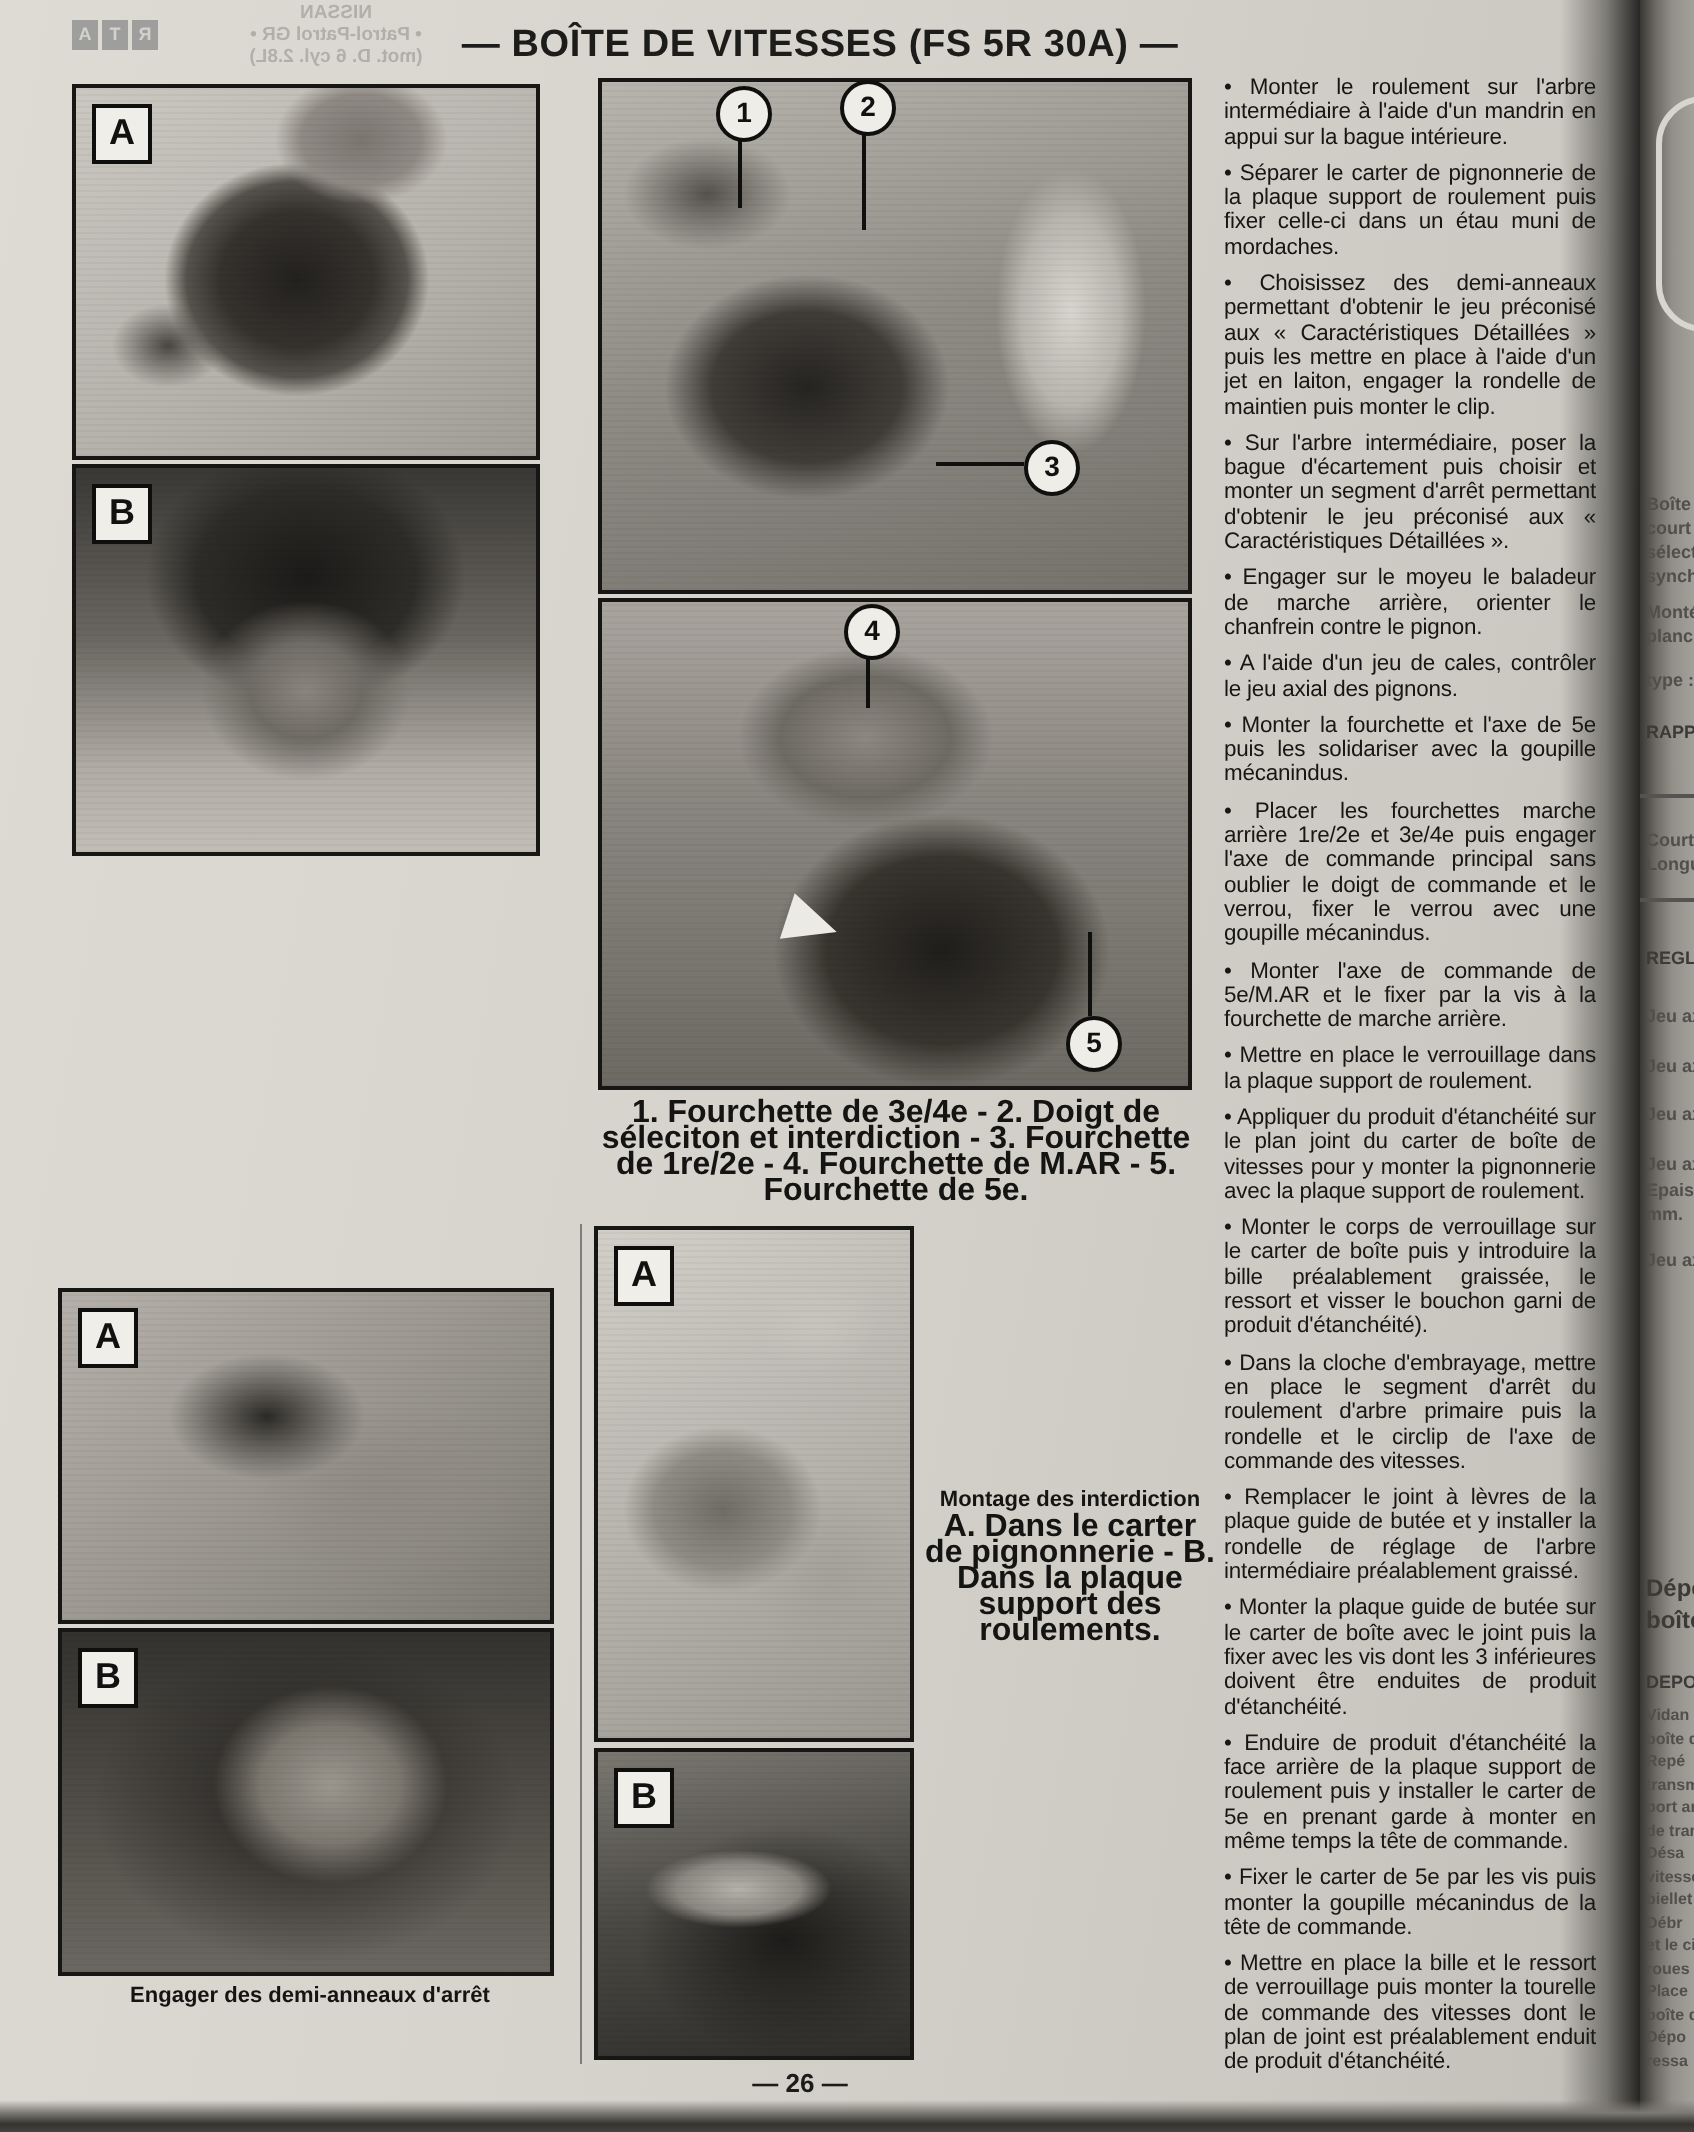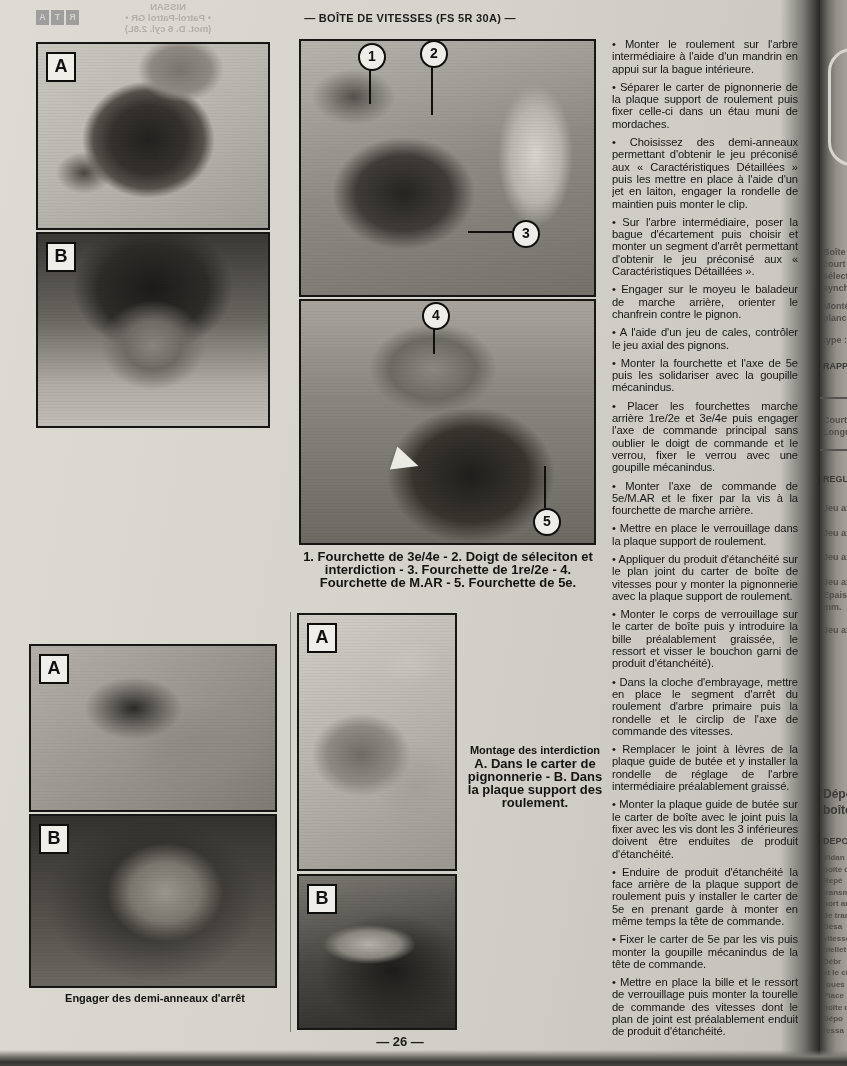--- a/index.html
+++ b/index.html
@@ -1,21 +1,21 @@
 <!DOCTYPE html>
 <html><head>
 <meta charset="utf-8">
 <style>
   html,body{margin:0;padding:0;}
   body{width:847px;height:1066px;font-family:"Liberation Sans",sans-serif;}
   .page{position:relative;width:847px;height:1066px;overflow:hidden;
     background:linear-gradient(100deg,#dedbd4 0%,#d6d3cc 45%,#ccc9c2 78%,#c0bdb6 100%);}
   
   .header{position:absolute;left:0;top:12px;width:820px;text-align:center;
-    font-size:11px;font-weight:bold;color:#1c1c1a;letter-spacing:.3px;}
+    font-size:19px;font-weight:bold;color:#1c1c1a;letter-spacing:.3px;}
   
   .showthrough{position:absolute;left:36px;top:1px;width:215px;height:36px;
     transform:scaleX(-1);opacity:.45;display:flex;align-items:flex-start;gap:6px;}
   .st-text{flex:1;text-align:center;font-size:9.5px;font-weight:bold;color:#807e7a;line-height:11px;}
   .st-logo{display:flex;gap:2px;padding-top:9px;}
   .st-box{display:inline-block;width:13px;height:15px;background:#53565c;color:#c9c7c3;
     font-size:9px;font-weight:bold;text-align:center;line-height:15px;}
   
   .ph{position:absolute;border:2px solid #161614;box-sizing:border-box;}
   .ph:after{content:"";position:absolute;inset:0;
@@ -63,21 +63,21 @@
     border:2px solid #0f0f0d;font-size:14px;font-weight:bold;color:#111;
     text-align:center;line-height:22px;z-index:3;}
   .lead{position:absolute;background:#0f0f0d;z-index:2;}
   .warrow{position:absolute;width:0;height:0;border-top:12px solid transparent;
     border-bottom:12px solid transparent;border-left:26px solid #eceae5;
     transform:rotate(18deg);z-index:3;}
   
   .cap{position:absolute;font-size:11px;font-weight:bold;color:#141412;
     text-align:center;line-height:13px;}
   .cap-title{font-size:11px;font-weight:bold;}
-  .cap-body{font-size:13px;font-weight:bold;}
+  .cap-body{font-size:16px;font-weight:bold;}
   
   .rightcol{position:absolute;left:612px;top:38px;width:186px;height:1000px;overflow:hidden;}
   .bullet{margin:0 0 6px 0;font-size:11.2px;line-height:12.3px;color:#161614;
     text-align:justify;letter-spacing:-.1px;}
   
   .vrule{position:absolute;width:1px;background:rgba(40,38,36,.5);}
   
   .pageno{position:absolute;left:320px;top:1034px;width:160px;text-align:center;
     font-size:13px;font-weight:bold;color:#1b1b19;}
   
@@ -154,21 +154,21 @@
   </div>
 
   <div class="ph ph-a4" style="left:297px;top:613px;width:160px;height:258px">
     <div class="plabel">A</div>
   </div>
   <div class="ph ph-b4" style="left:297px;top:874px;width:160px;height:156px">
     <div class="plabel">B</div>
   </div>
   <div class="cap" style="left:461px;top:744px;width:148px">
     <div class="cap-title">Montage des interdiction</div>
-    <div class="cap-body">A. Dans le carter de pignonnerie - B. Dans la plaque support des roulement.</div>
+    <div class="cap-body">A. Dans le carter de pignonnerie - B. Dans la plaque support des roulements.</div>
   </div>
 
   <div class="vrule" style="left:290px;top:612px;height:420px"></div>
 
   <div class="rightcol">
       <p class="bullet">•  Monter le roulement sur l'arbre intermédiaire à l'aide d'un mandrin en appui sur la bague intérieure.</p>
       <p class="bullet">•  Séparer le carter de pignonnerie de la plaque support de roulement puis fixer celle-ci dans un étau muni de mordaches.</p>
       <p class="bullet">•  Choisissez des demi-anneaux permettant d'obtenir le jeu préconisé aux « Caractéristiques Détaillées » puis les mettre en place à l'aide d'un jet en laiton, engager la rondelle de maintien puis monter le clip.</p>
       <p class="bullet">•  Sur l'arbre intermédiaire, poser la bague d'écartement puis choisir et monter un segment d'arrêt permettant d'obtenir le jeu préconisé aux « Caractéristiques Détaillées ».</p>
       <p class="bullet">•  Engager sur le moyeu le baladeur de marche arrière, orienter le chanfrein contre le pignon.</p>

